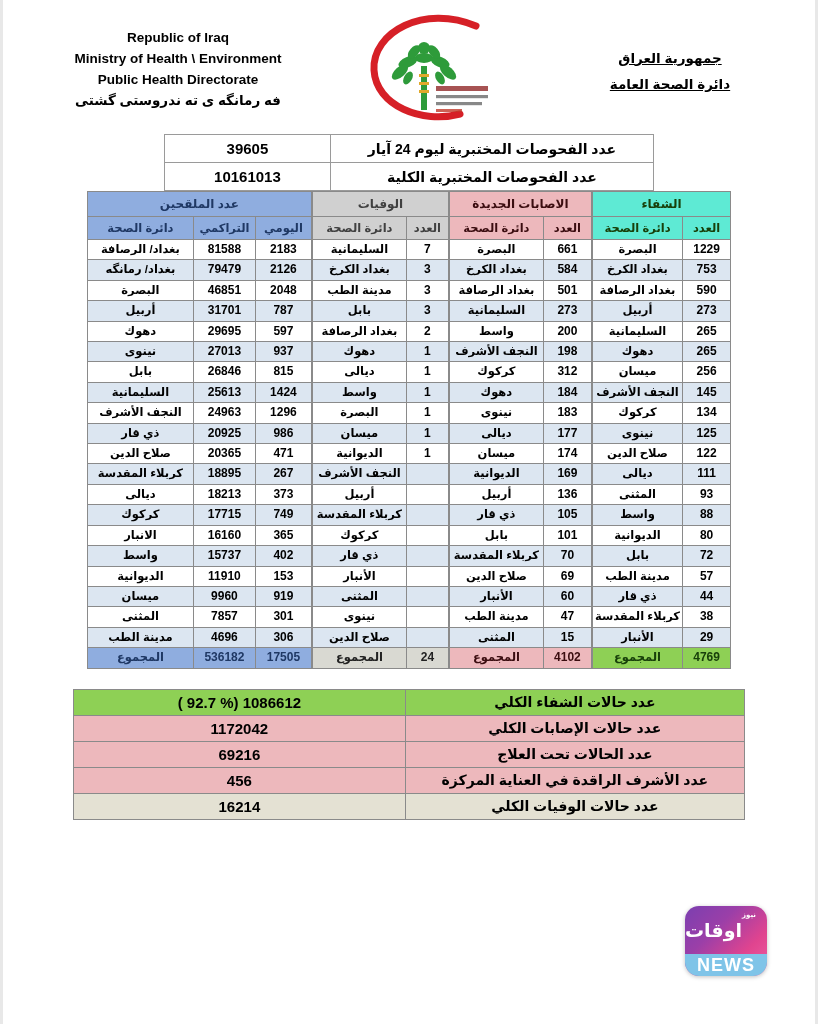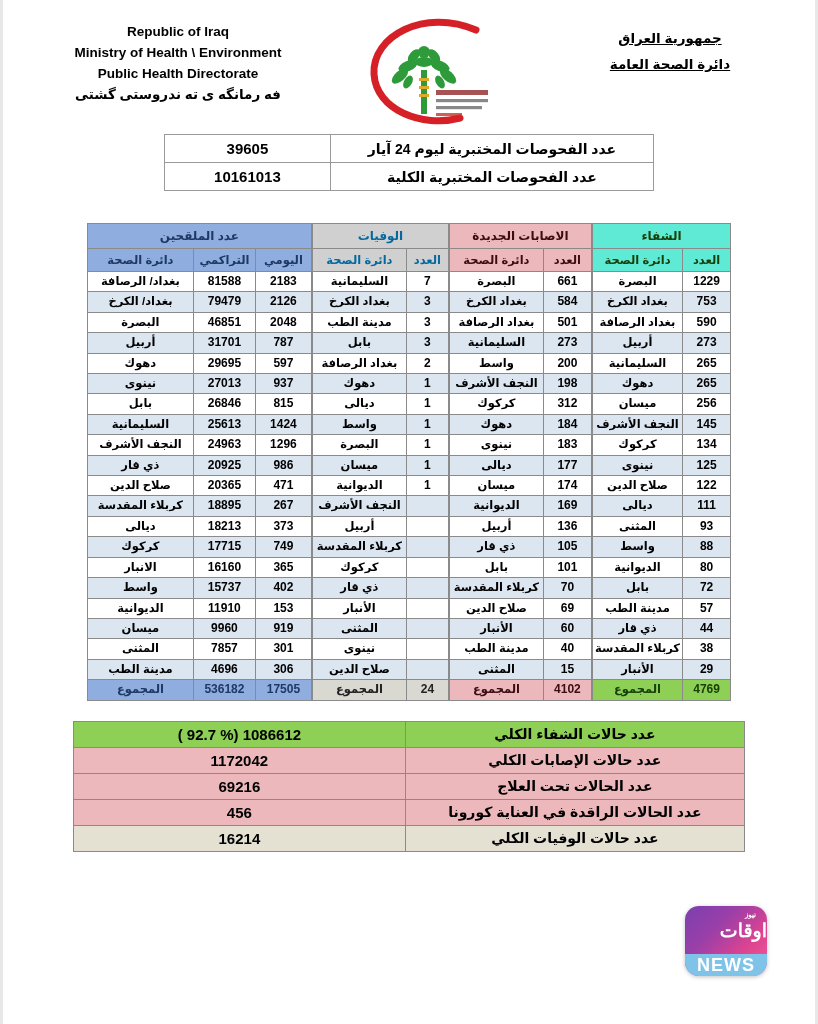--- a/index.html
+++ b/index.html
@@ -16,21 +16,21 @@
     width:818px; height:1024px;
     position:relative;
     box-sizing:border-box;
     border-right:3px solid #e8e8e8;
     border-left:3px solid #e8e8e8;
   }
 
   
   .header{
     display:flex;
-    align-items:flex-start;
+    align-items:center;
     justify-content:space-between;
     padding:14px 30px 0 30px;
     direction:ltr;
     height:118px;
     box-sizing:border-box;
   }
   .hdr-col{
     font-weight:bold;
     font-size:13.5px;
     line-height:1.55;
@@ -82,21 +82,21 @@
   }
   table.tests td.lbl{ width:330px; }
   table.tests td.val{ width:160px; font-size:15px;}
 
   
   .tables-row{
     display:flex;
     justify-content:center;
     align-items:flex-start;
     gap:0;
-    margin-top:32px;
+    margin-top:0;
     direction:ltr;
     padding-right:68px;
     padding-left:68px;
   }
   table.dt{
     border-collapse:collapse;
     direction:rtl;
     font-size:11.5px;
   }
   table.dt th, table.dt td{
@@ -134,21 +134,21 @@
   .t-death td.num,.t-death th.cnum{width:42px;}
 
   .t-new td.name,.t-new th.cname{width:94px;}
   .t-new td.num,.t-new th.cnum{width:48px;}
 
   .t-rec td.name,.t-rec th.cname{width:90px;}
   .t-rec td.num,.t-rec th.cnum{width:48px;}
 
   
   .hd-blue{ background:#8faddf; color:#1f3864;}
-  .hd-gray{ background:#d0d0d0; color:#0369a1;}
+  .hd-gray{ background:#d0d0d0; color:#404040;}
   .hd-pink{ background:#edb8bc; color:#3b0d10;}
   .hd-green{ background:#5eead4; color:#18400a;}
 
   .tot-blue{ background:#8faddf; color:#1f3864;}
   .tot-gray{ background:#d9d9d2; color:#222;}
   .tot-pink{ background:#edb8bc; color:#3b0d10;}
   .tot-green{ background:#8ed055; color:#18400a;}
 
   
   .summary-wrap{
@@ -181,27 +181,26 @@
     bottom:48px;
     width:82px;height:70px;
     border-radius:14px;
     overflow:hidden;
     background:linear-gradient(135deg,#7b3fb0 0%,#9b3fa8 35%,#e0448f 70%,#ef5fa0 100%);
     box-shadow:0 1px 4px rgba(0,0,0,.25);
     display:flex; flex-direction:column;
   }
   .wm-top{
     flex:1;
-    display:flex;align-items:center;justify-content:flex-start;
+    display:flex;align-items:center;justify-content:flex-end;
     color:#fff;
     font-size:19px;font-weight:bold;
     direction:rtl;
     letter-spacing:-1px;
     position:relative;
-    font-family:Liberation Serif, serif;
   }
   .wm-sup{
     position:absolute;
     top:5px; right:11px;
     font-size:7px;
     font-weight:bold;
     color:#fff;
   }
   .wm-bottom{
     height:22px;
@@ -296,21 +295,21 @@
       </thead>
       <tbody id="vax-body">
           <tr class="plain">
             <td class="num day">2183</td>
             <td class="num cum">81588</td>
             <td class="name">بغداد/ الرصافة</td>
           </tr>
           <tr class="alt">
             <td class="num day">2126</td>
             <td class="num cum">79479</td>
-            <td class="name">بغداد/ الكرخ</td>
+            <td class="name">بغداد/ رمانگه</td>
           </tr>
           <tr class="plain">
             <td class="num day">2048</td>
             <td class="num cum">46851</td>
             <td class="name">البصرة</td>
           </tr>
           <tr class="alt">
             <td class="num day">787</td>
             <td class="num cum">31701</td>
             <td class="name">أربيل</td>
@@ -578,21 +577,21 @@
           </tr>
           <tr class="plain">
             <td class="num">69</td>
             <td class="name">صلاح الدين</td>
           </tr>
           <tr class="alt">
             <td class="num">60</td>
             <td class="name">الأنبار</td>
           </tr>
           <tr class="plain">
-            <td class="num">40</td>
+            <td class="num">47</td>
             <td class="name">مدينة الطب</td>
           </tr>
           <tr class="alt">
             <td class="num">15</td>
             <td class="name">المثنى</td>
           </tr>
           <tr class="total">
             <td class="num tot-pink">4102</td>
             <td class="name tot-pink">المجموع</td>
           </tr>
@@ -708,21 +707,21 @@
           </tr>
           <tr class="row-pink">
             <td class="lbl">عدد حالات الإصابات الكلي</td>
             <td class="val">1172042</td>
           </tr>
           <tr class="row-pink">
             <td class="lbl">عدد الحالات تحت العلاج</td>
             <td class="val">69216</td>
           </tr>
           <tr class="row-pink">
-            <td class="lbl">عدد الحالات الراقدة في العناية كورونا</td>
+            <td class="lbl">عدد الأشرف الراقدة في العناية المركزة</td>
             <td class="val">456</td>
           </tr>
           <tr class="row-beige">
             <td class="lbl">عدد حالات الوفيات الكلي</td>
             <td class="val">16214</td>
           </tr>
         </tbody>
     </table>
   </div>
 

